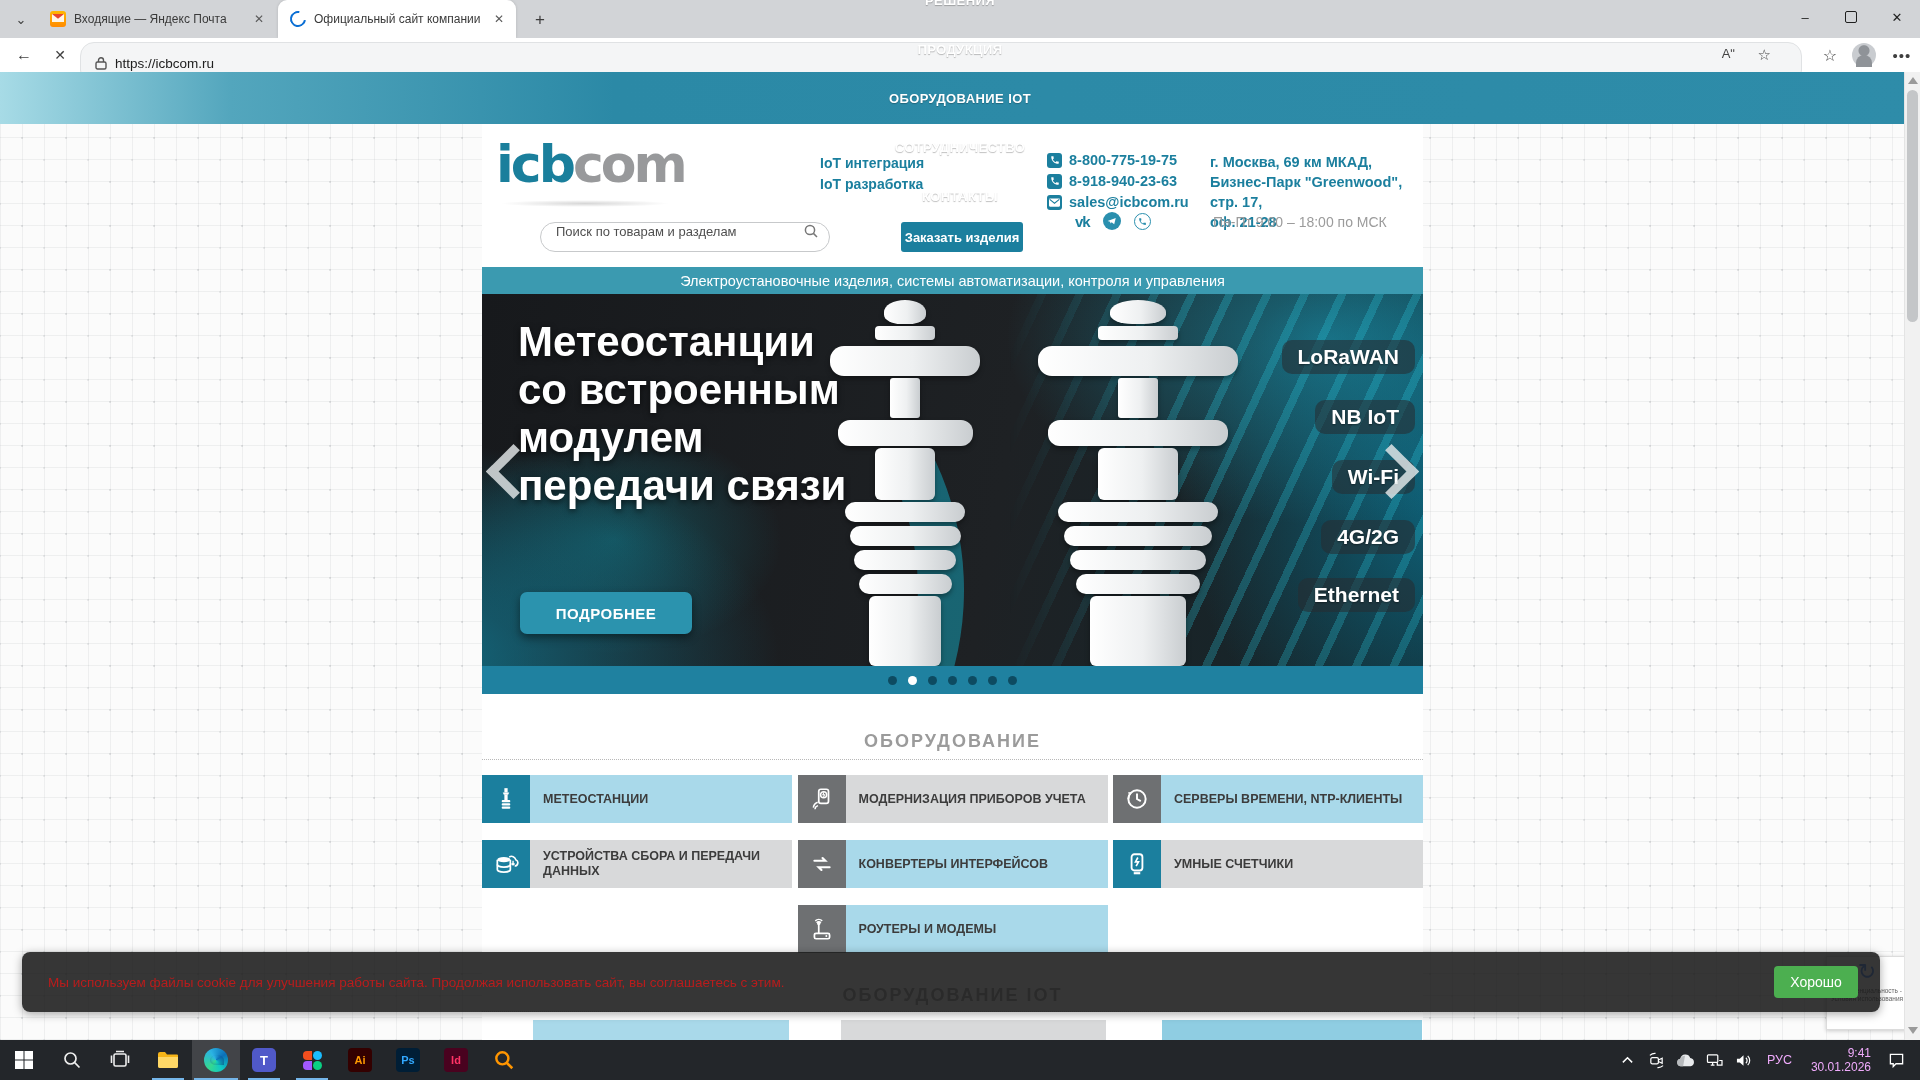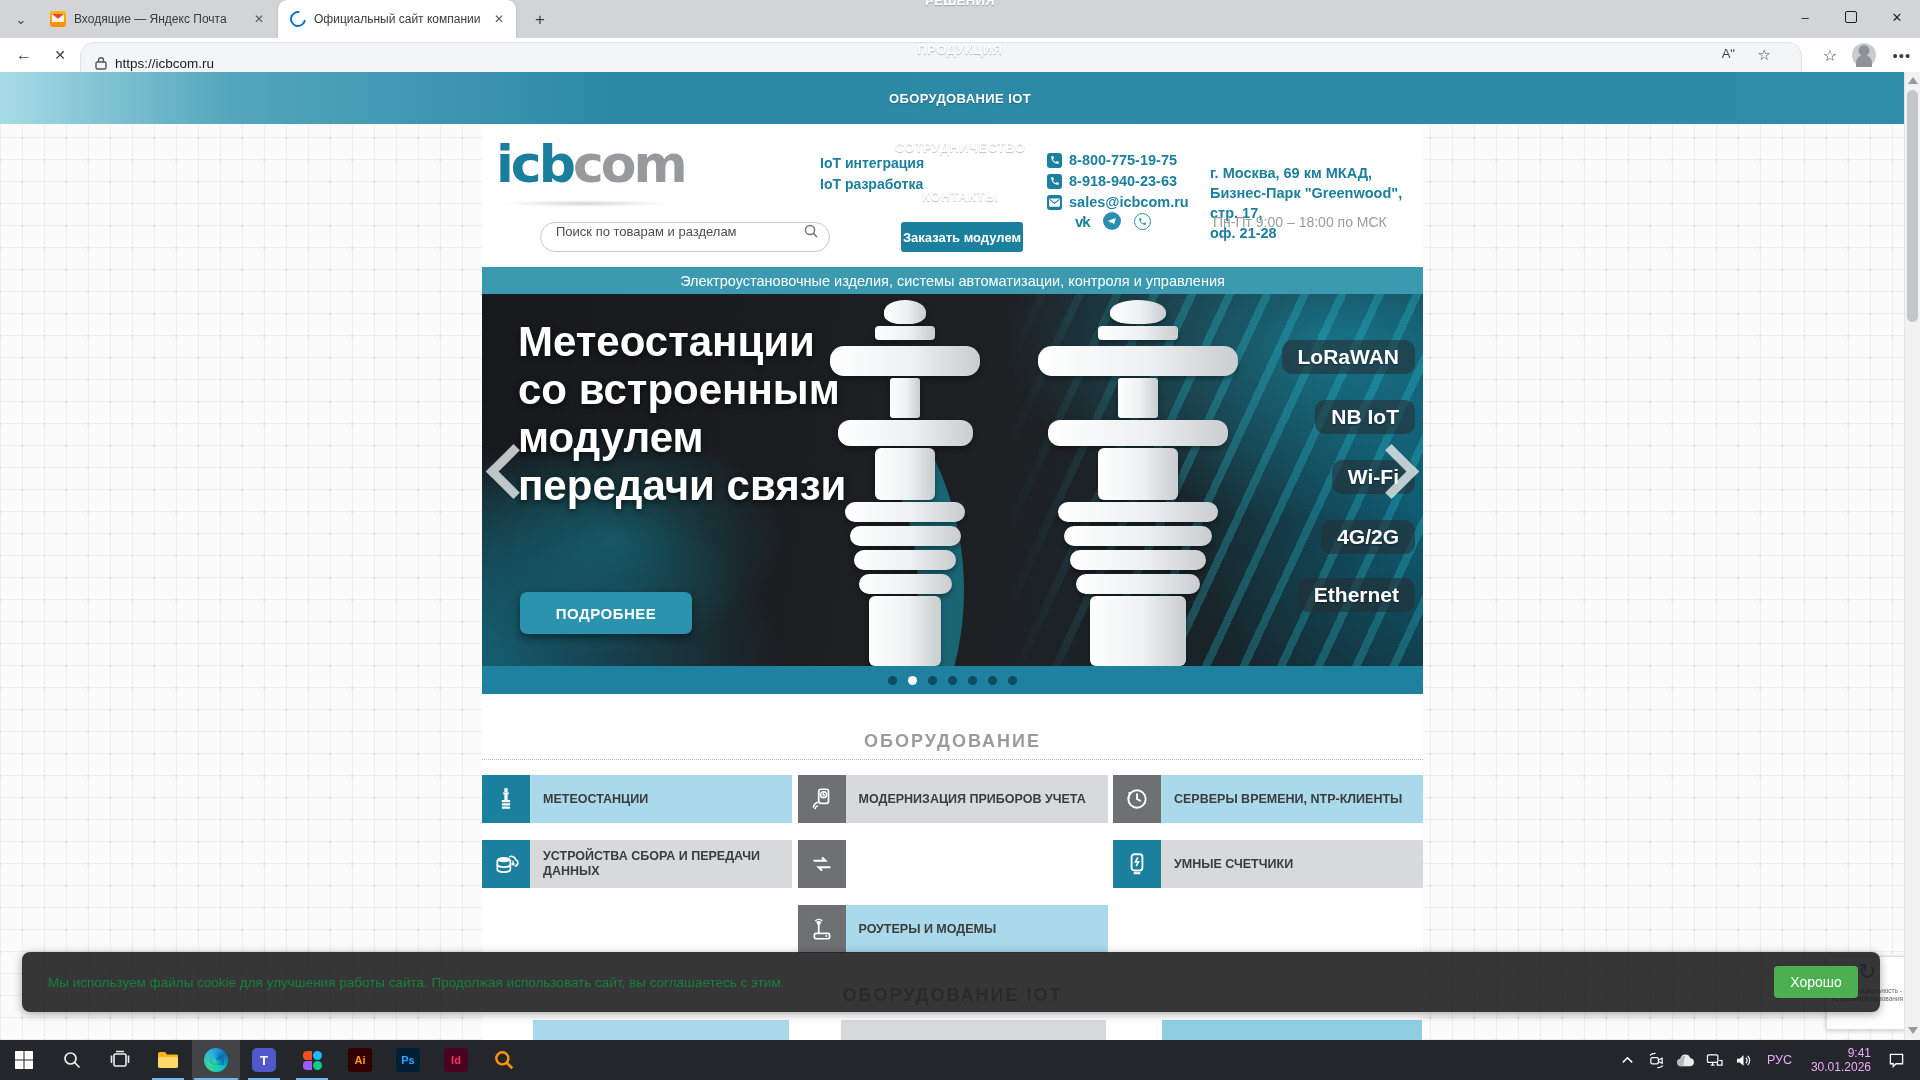--- a/index.html
+++ b/index.html
@@ -84,21 +84,21 @@
   #phones{left:1047px;top:152px;}
   .ph-row{display:flex;align-items:center;margin-bottom:5px;}
   .ph-ic{width:15px;height:15px;border-radius:3px;background:#1b7f9e;margin-right:7px;
          display:flex;align-items:center;justify-content:center;flex:0 0 auto;}
   .ph-txt{color:#1b7f9e;font-size:14.5px;font-weight:600;}
   #social-row{left:1075px;top:212px;display:flex;gap:13px;align-items:center;}
   #vk-icon{color:#1b7f9e;font-weight:800;font-size:15px;letter-spacing:-1px;}
   #tg-icon{width:18px;height:18px;border-radius:50%;background:#2a8fae;display:flex;align-items:center;justify-content:center;}
   #wa-icon{width:17px;height:17px;border-radius:50%;border:1.6px solid #2a8fae;box-sizing:border-box;
            display:flex;align-items:center;justify-content:center;}
-  #address-block{left:1210px;top:152px;width:215px;margin-top:11px;}
+  #address-block{left:1210px;top:152px;width:215px;}
   .addr-line{color:#1b7f9e;font-size:14.5px;font-weight:600;line-height:20px;}
   #hours{left:1213px;top:214px;color:#9b9b9b;font-size:14px;}
 
   
   #slider{left:482px;top:267px;width:941px;height:427px;overflow:hidden;}
   #slider-strip{position:absolute;left:0;top:0;width:941px;height:27px;background:#3b9ab0;color:#fff;
       font-size:14.5px;display:flex;align-items:center;justify-content:center;}
   #scene{position:absolute;left:0;top:27px;width:941px;height:372px;overflow:hidden;
     background:
       radial-gradient(520px 300px at 90% 12%, rgba(27,165,195,.55), transparent 62%),
@@ -144,21 +144,21 @@
   .bg-blue{background:#a9d9ea;} .bg-gray{background:#d8d9da;} .bg-blue2{background:#8fcde2;}
 
   #iot-title{left:482px;top:985px;width:941px;text-align:center;color:#9b9b9b;font-size:18px;
       font-weight:bold;letter-spacing:2px;z-index:5;}
   #iot-dots{left:482px;top:1011px;width:941px;border-bottom:1px dotted #b8b8b8;z-index:5;}
   .iot-partial{position:absolute;top:1020px;height:20px;z-index:4;}
 
   
   #cookie-bar{left:22px;top:952px;width:1858px;height:60px;background:rgba(26,26,26,.88);border-radius:8px;
       display:flex;align-items:center;z-index:10;box-shadow:0 2px 10px rgba(0,0,0,.35);}
-  #cookie-text{color:#15803d;font-size:13.5px;margin-left:26px;flex:1;}
+  #cookie-text{color:#b91c1c;font-size:13.5px;margin-left:26px;flex:1;}
   #cookie-ok{width:84px;height:32px;background:#4caf50;border-radius:4px;color:#fff;font-size:14px;
       display:flex;align-items:center;justify-content:center;margin-right:22px;}
 
   
   #recaptcha{left:1826px;top:956px;width:80px;height:72px;background:#fff;border:1px solid #dcdcdc;
       box-shadow:0 1px 4px rgba(0,0,0,.2);z-index:8;text-align:center;}
   #recaptcha .rc-arrow{color:#4285f4;font-size:22px;line-height:30px;}
   #recaptcha .rc-line{font-size:6.5px;color:#666;line-height:8px;}
 
   
@@ -244,21 +244,21 @@
   <div class="abs iot-link" id="iot-link2">IoT разработка</div>
   <div class="abs" id="search-box">
     <input id="search-input" placeholder="Поиск по товарам и разделам" style="">
     <span id="search-mag">
       <svg width="16" height="16" viewBox="0 0 16 16">
           <circle cx="7" cy="7" r="4.6" fill="none" stroke="#777" stroke-width="1.5"></circle>
           <line x1="10.4" y1="10.4" x2="14" y2="14" stroke="#777" stroke-width="1.5"></line>
         </svg>
     </span>
   </div>
-  <div class="abs" id="call-btn">Заказать модулем</div>
+  <div class="abs" id="call-btn">Заказать изделия</div>
   <div class="abs" id="phones">
       <div class="ph-row">
         <div class="ph-ic">
           <svg width="10" height="10" viewBox="0 0 24 24">
             <path d="M6.6 10.8c1.4 2.8 3.8 5.1 6.6 6.6l2.2-2.2c.3-.3.7-.4 1-.2 1.1.4 2.3.6 3.6.6.6 0 1 .4 1 1V20c0 .6-.4 1-1 1C10.6 21 3 13.4 3 4c0-.6.4-1 1-1h3.5c.6 0 1 .4 1 1 0 1.2.2 2.4.6 3.6.1.3 0 .7-.2 1l-2.3 2.2z" fill="#fff"></path>
           </svg>
         </div>
         <div class="ph-txt">8-800-775-19-75</div>
       </div>
       <div class="ph-row">
@@ -407,20 +407,21 @@
           </svg>
         </div>
         <div class="eq-lbl bg-gray">УСТРОЙСТВА СБОРА И ПЕРЕДАЧИ ДАННЫХ</div>
       </div>
       <div class="eq-item" style="left: 315.5px; top: 65px;">
         <div class="eq-ic icbg-gray">
           <svg width="26" height="26" viewBox="0 0 24 24">
             <path d="M5 9h10l-2.5-2.5M19 15H9l2.5 2.5" fill="none" stroke="#fff" stroke-width="2" stroke-linecap="round"></path>
           </svg>
         </div>
+        <div class="eq-lbl bg-blue">КОНВЕРТЕРЫ ИНТЕРФЕЙСОВ</div>
       </div>
       <div class="eq-item" style="left: 631px; top: 65px;">
         <div class="eq-ic icbg-teal">
           <svg width="26" height="26" viewBox="0 0 24 24">
             <rect x="7" y="3" width="10" height="15" rx="2.5" fill="none" stroke="#fff" stroke-width="1.7"></rect>
             <path d="M12.8 6l-2.2 4h2.8l-2.2 4" fill="none" stroke="#fff" stroke-width="1.5"></path>
             <rect x="9" y="19.5" width="6" height="2" fill="#fff"></rect>
           </svg>
         </div>
         <div class="eq-lbl bg-gray">УМНЫЕ СЧЕТЧИКИ</div>

